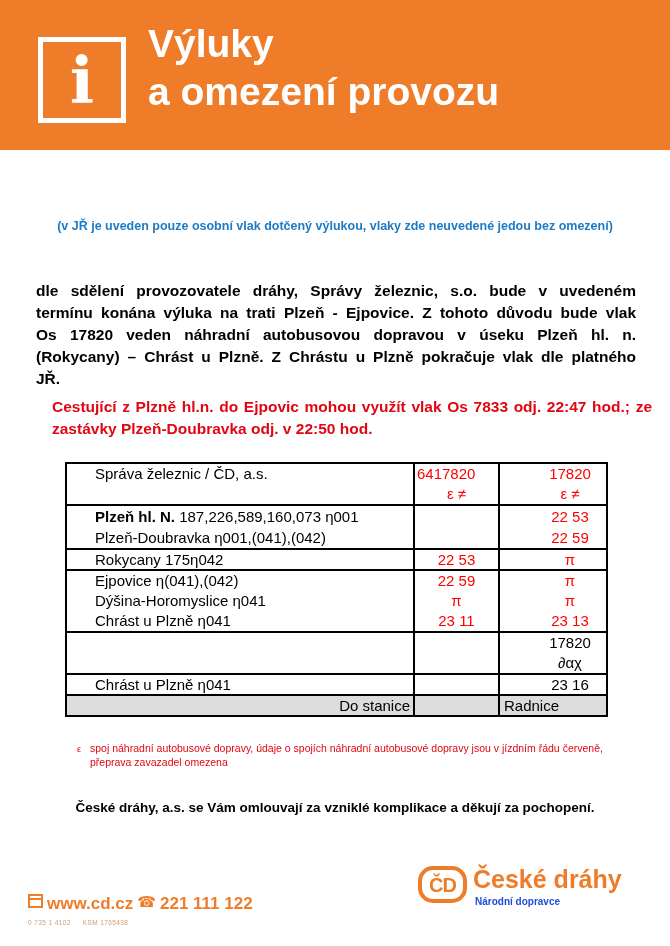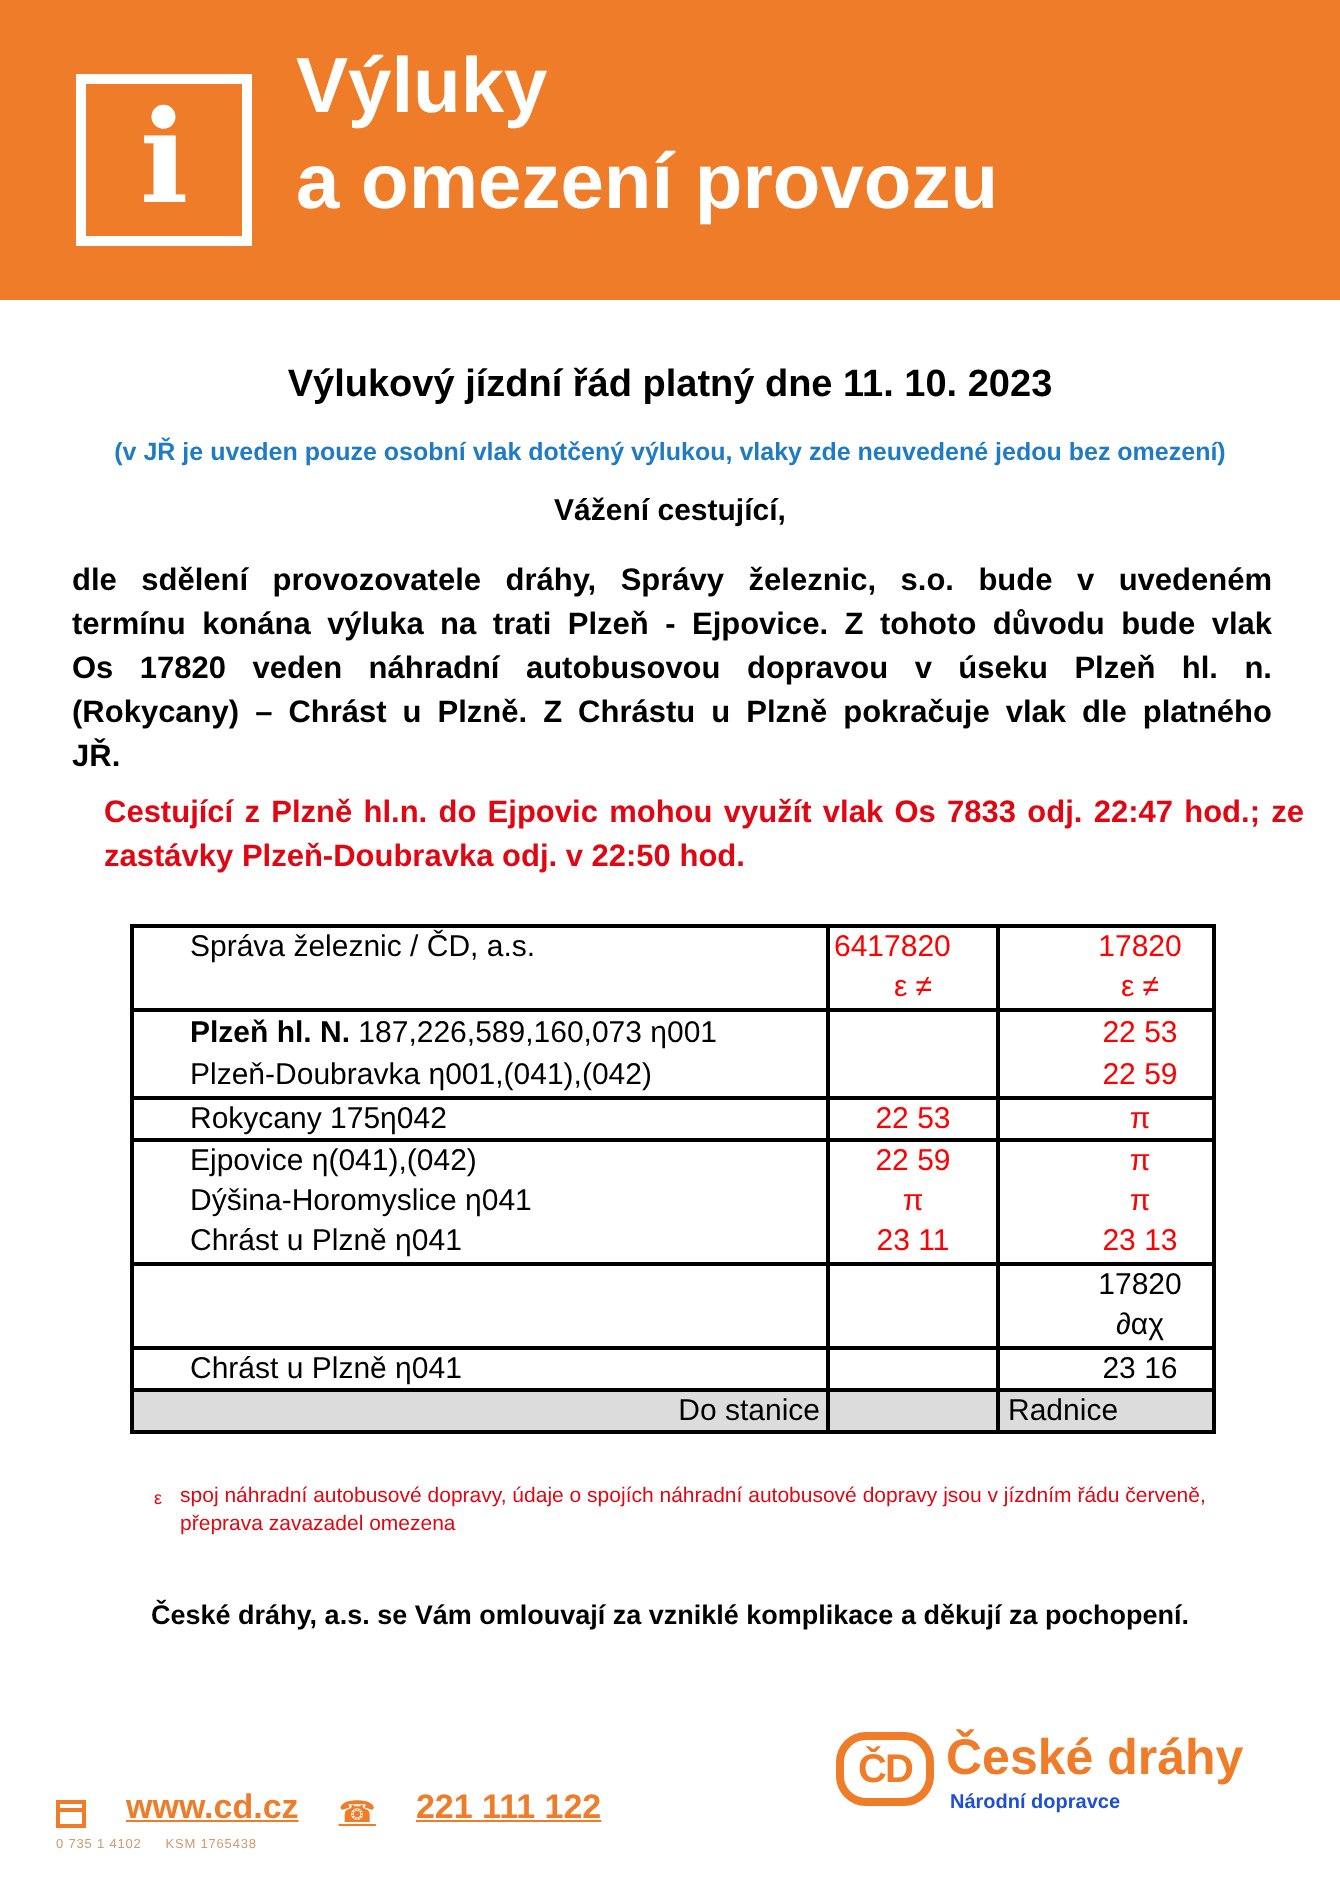--- a/index.html
+++ b/index.html
@@ -59,22 +59,22 @@
   .footnote{position:absolute;left:77px;top:742px;width:552px;display:flex;gap:9px;color:#e00713;}
   .fn-marker{font-size:9px;line-height:13px;padding-top:1px;}
   .fn-text{font-size:10.5px;line-height:13.5px;}
 
   
   .apology{position:absolute;top:800px;left:0;width:670px;text-align:center;font-size:13.5px;font-weight:bold;}
   .contact{position:absolute;top:819px;left:0;width:670px;text-align:center;font-size:11.5px;font-weight:bold;}
 
   
   .bottom-left{
-    position:absolute;left:28px;top:894px;display:flex;align-items:flex-end;gap:20px;
-    color:#ee7c28;font-weight:bold;font-size:17px;text-decoration:underline;
+    position:absolute;left:28px;top:894px;display:flex;align-items:flex-start;gap:4px;
+    color:#ee7c28;font-weight:bold;font-size:17px;
   }
   .web-icon{display:inline-block;width:11px;height:10px;border:2px solid #ee7c28;position:relative;}
   .web-icon::before{content:"";position:absolute;left:0;right:0;top:2px;height:2px;background:#ee7c28;}
   .phone-icon{font-size:15px;line-height:15px;color:#ee7c28;font-weight:normal;}
   .print-code{
     position:absolute;left:28px;top:919px;display:flex;gap:12px;
     font-size:6.5px;color:#d09a72;letter-spacing:0.4px;
   }
   .cd-emblem{
     position:absolute;left:418px;top:866px;width:41px;height:29px;
@@ -95,23 +95,21 @@
   <header class="banner">
     <div class="info-box">
       <span class="info-i">i</span>
     </div>
     <div class="banner-title">
       <div>Výluky</div>
       <div>a omezení provozu</div>
     </div>
   </header>
 
-  <div class="doc-title">Výlukový jízdní řád platný dne 11. 10. 2023</div>
   <div class="blue-note">(v JŘ je uveden pouze osobní vlak dotčený výlukou, vlaky zde neuvedené jedou bez omezení)</div>
-  <div class="salutation">Vážení cestující,</div>
 
   <p class="paragraph">dle sdělení provozovatele dráhy, Správy železnic, s.o. bude v uvedeném termínu konána výluka na trati Plzeň - Ejpovice. Z tohoto důvodu bude vlak Os 17820 veden náhradní autobusovou dopravou v úseku Plzeň hl. n. (Rokycany) – Chrást u Plzně. Z Chrástu u Plzně pokračuje vlak dle platného JŘ.</p>
   <p class="red-para">Cestující z Plzně hl.n. do Ejpovic mohou využít vlak Os 7833 odj. 22:47 hod.; ze zastávky Plzeň-Doubravka odj. v 22:50 hod.</p>
 
   <div class="table-wrap">
     <table class="tt">
       <colgroup>
           <col style="width:348px">
           <col style="width:85px">
           <col style="width:108px">

